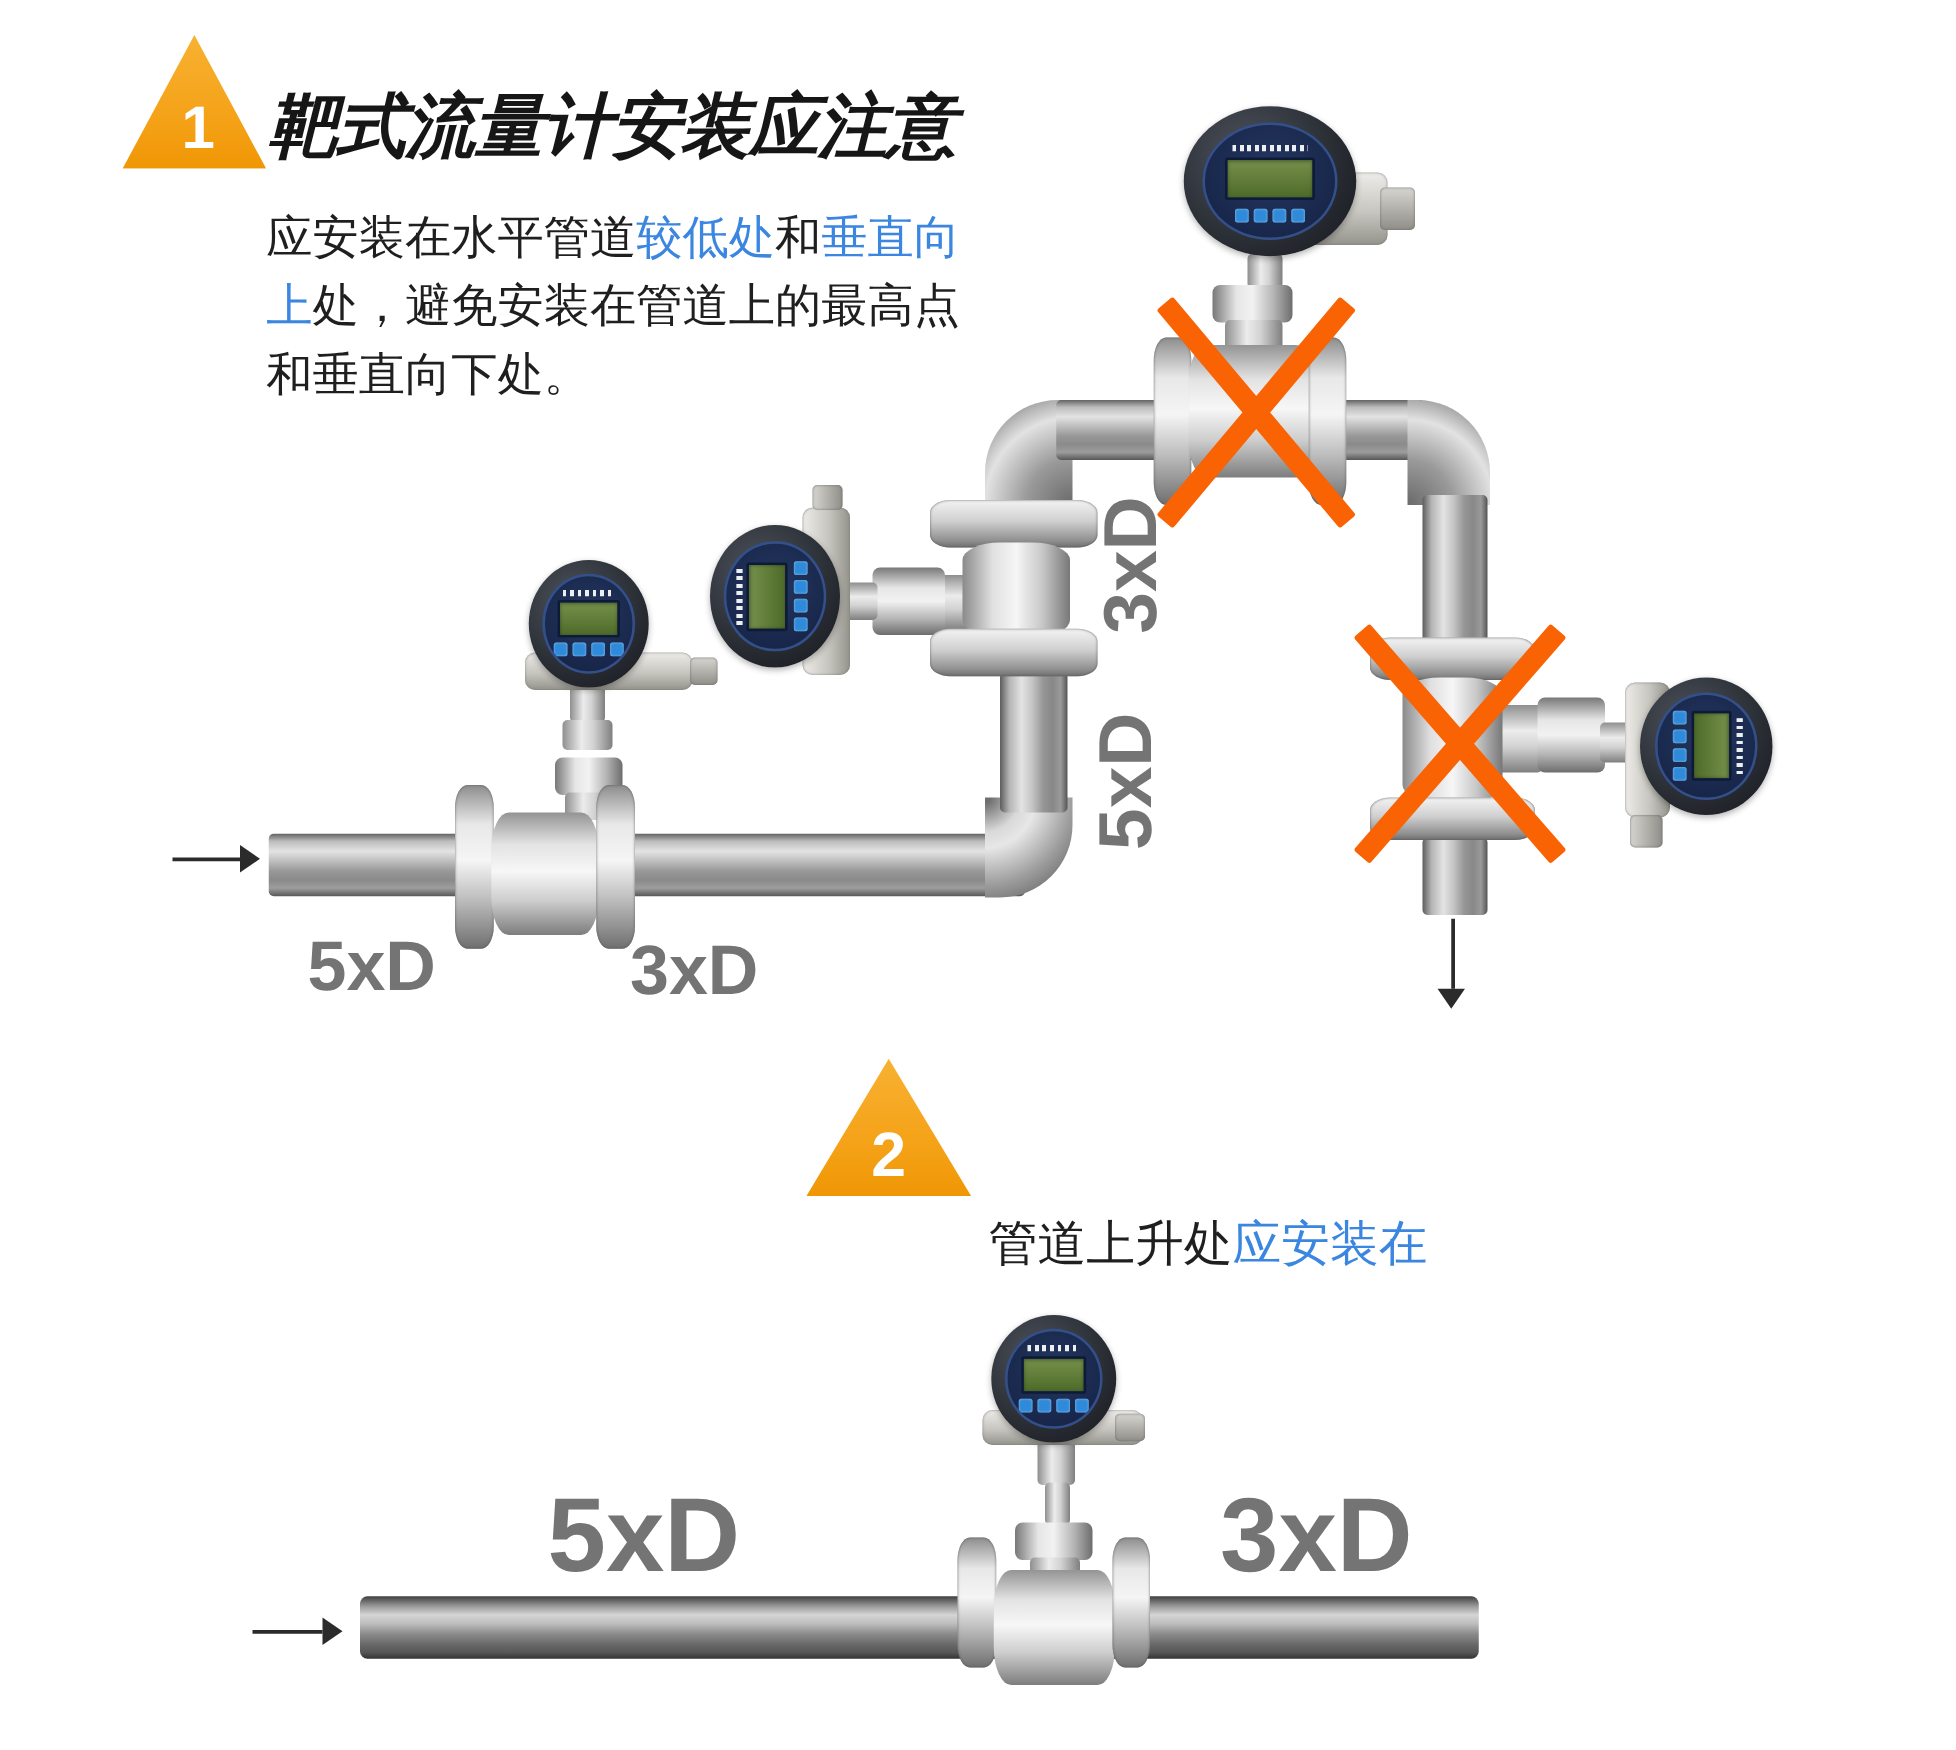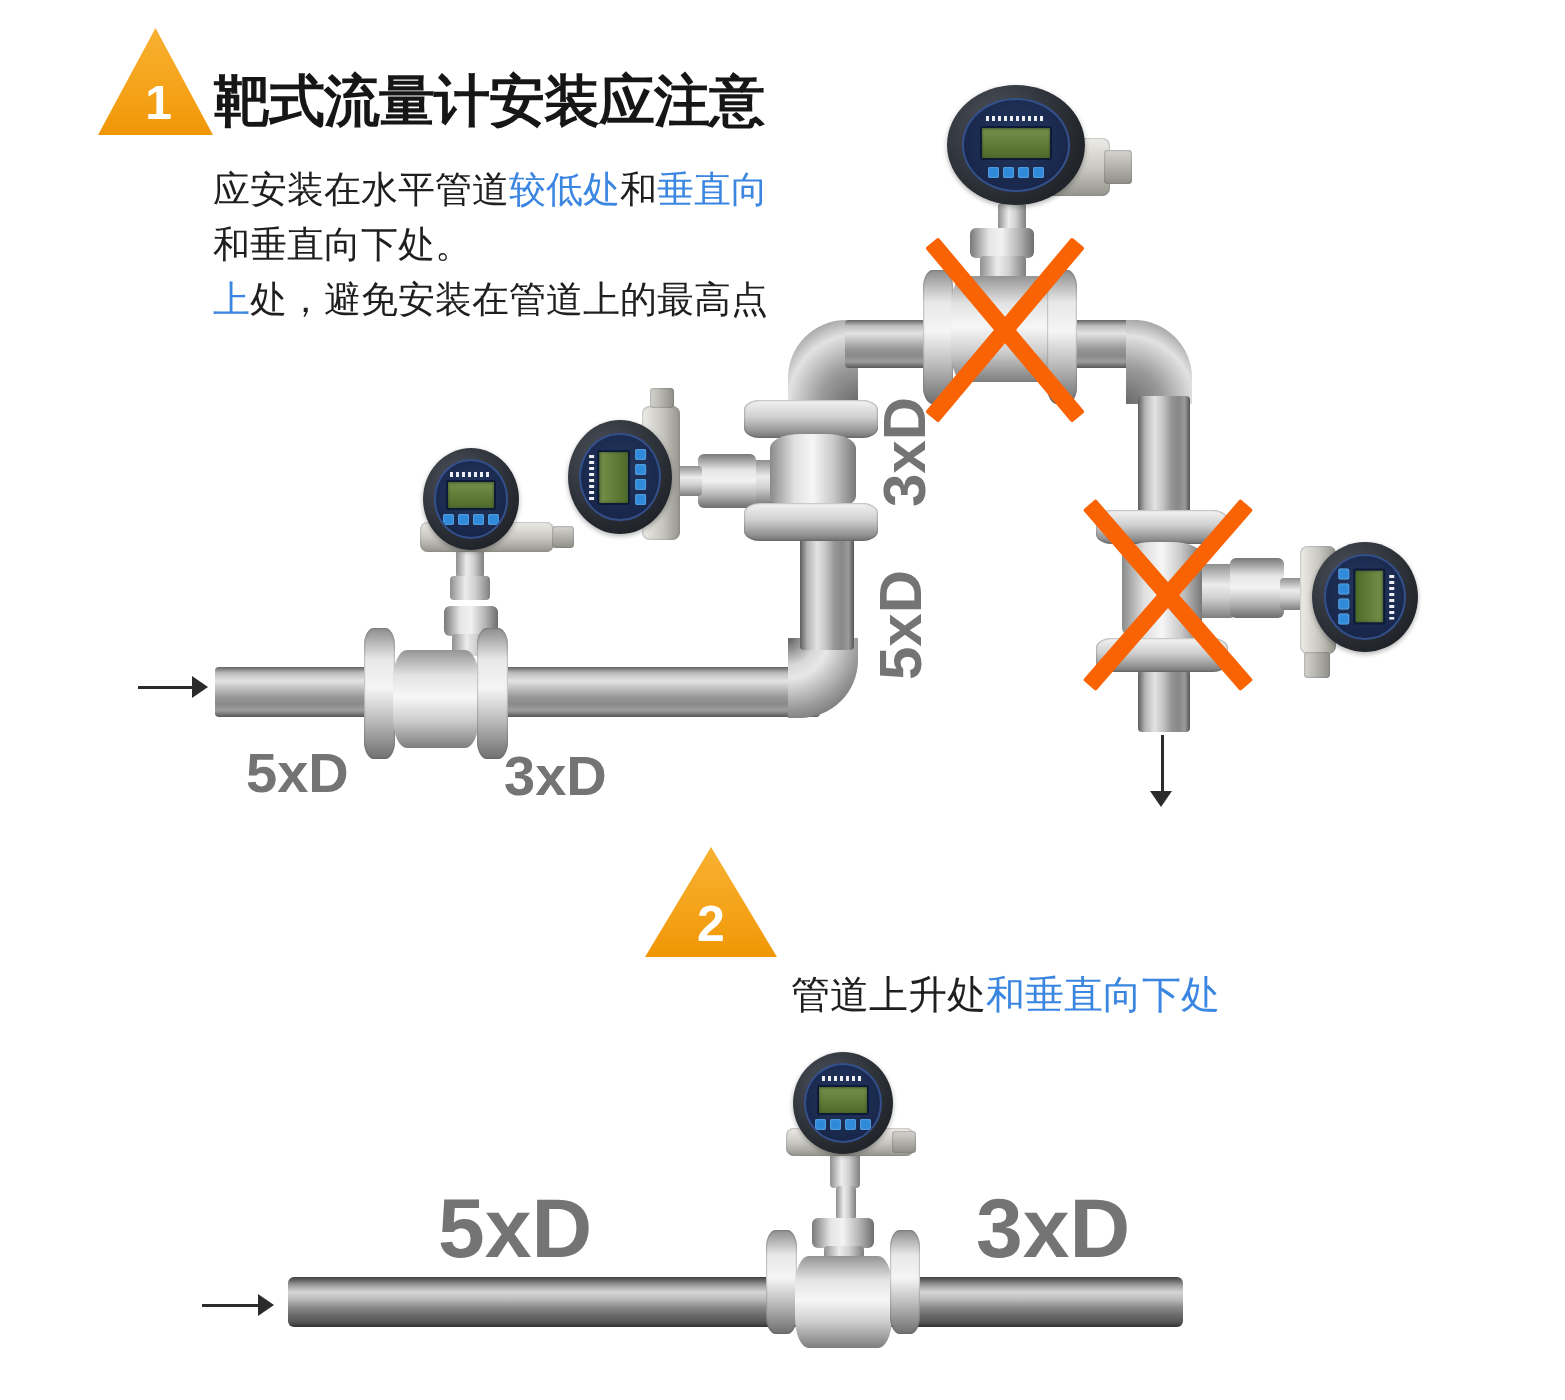--- a/index.html
+++ b/index.html
@@ -5,21 +5,21 @@
   html,body{margin:0;padding:0;background:#fff;}
   .canvas{position:relative;width:1565px;height:1400px;background:#ffffff;overflow:hidden;
           font-family:"Liberation Sans",sans-serif;}
   .abs{position:absolute;}
 
   
   .tri{clip-path:polygon(50% 0,100% 100%,0 100%);
        background:linear-gradient(180deg,#F8B132 0%,#F4A014 70%,#EF9604 100%);
        display:flex;align-items:flex-end;justify-content:center;color:#fff;font-weight:bold;z-index:7;}
   .tri-num{line-height:1;margin-bottom:8px;}
-  .h-title{font-weight:bold;color:#161616;white-space:nowrap;z-index:7;letter-spacing:-1px;}
+  .h-title{font-weight:bold;color:#161616;white-space:nowrap;z-index:7;letter-spacing:-1px;font-style:italic;}
   .note-line{font-size:37px;color:#1f1f1f;line-height:55px;white-space:nowrap;}
   .blue{color:#3B86E0;}
   .dim{font-weight:bold;color:#747474;white-space:nowrap;z-index:4;}
   .dim-rot{transform:rotate(-90deg);text-align:center;}
 
   
   .pipe-h{background:linear-gradient(180deg,#646464 0%,#bcbcbc 12%,#e3e3e3 28%,#c2c2c2 42%,#989898 60%,#8a8a8a 74%,#9d9d9d 87%,#575757 100%);border-radius:4px;z-index:1;}
   .pipe-v{background:linear-gradient(90deg,#5d5d5d 0%,#b5b5b5 14%,#e3e3e3 32%,#c4c4c4 48%,#969696 64%,#888888 78%,#9a9a9a 90%,#545454 100%);border-radius:4px;z-index:1;}
   .pipe-dark{background:linear-gradient(180deg,#3f3f3f 0%,#9a9a9a 16%,#d5d5d5 30%,#bdbdbd 44%,#8c8c8c 60%,#676767 78%,#565656 90%,#333333 100%);border-radius:6px;z-index:1;}
   .elbow-br{background:radial-gradient(circle at 0% 0%,#6f6f6f 4%,#d9d9d9 26%,#e7e7e7 38%,#9c9c9c 66%,#555555 96%);border-bottom-right-radius:58px;z-index:1;}
@@ -69,22 +69,22 @@
 
 <div class="canvas">
 
   <div class="tri abs" style="left:98px;top:28px;width:115px;height:107px;">
     <span class="tri-num" style="font-size:48px;margin-left:6px;">1</span>
   </div>
   <div class="h-title abs" style="left:214px;top:64px;font-size:56px;">靶式流量计安装应注意</div>
 
   <div class="abs" style="left:213px;top:162px;">
     <div class="note-line"><span>应安装在水平管道</span><span class="blue">较低处</span><span>和</span><span class="blue">垂直向</span></div>
+    <div class="note-line"><span class="blue">上</span><span>处，避免安装在管道上的最高点</span></div>
     <div class="note-line"><span>和垂直向下处。</span></div>
-    <div class="note-line"><span class="blue">上</span><span>处，避免安装在管道上的最高点</span></div>
   </div>
 
   <div class="arrow abs" style="left:138px;top:676px;width:70px;height:24px;">
     <div class="arr-shaft-h" style="width:54px;top:10px;"></div>
     <div class="arr-head-r"></div>
   </div>
 
   <div class="pipe-h abs" style="left:215px;top:667px;width:605px;height:50px;"></div>
   <div class="elbow-br abs" style="left:788px;top:638px;width:70px;height:80px;"></div>
   <div class="pipe-v abs" style="left:800px;top:538px;width:54px;height:112px;"></div>
@@ -203,21 +203,21 @@
 
   <div class="dim abs" style="left:246px;top:740px;font-size:56px;">5xD</div>
   <div class="dim abs" style="left:504px;top:743px;font-size:56px;">3xD</div>
   <div class="dim dim-rot abs" style="left:840px;top:420px;width:130px;height:64px;font-size:60px;line-height:64px;">3xD</div>
   <div class="dim dim-rot abs" style="left:836px;top:593px;width:130px;height:64px;font-size:60px;line-height:64px;">5xD</div>
 
   <div class="tri abs" style="left:645px;top:847px;width:132px;height:110px;">
     <span class="tri-num" style="font-size:50px;">2</span>
   </div>
   <div class="abs" style="left:791px;top:968px;font-size:39px;color:#1f1f1f;white-space:nowrap;">
-    <span>管道上升处</span><span class="blue">和垂直向下处</span>
+    <span>管道上升处</span><span class="blue">应安装在</span>
   </div>
 
   <div class="arrow abs" style="left:202px;top:1294px;width:72px;height:24px;">
     <div class="arr-shaft-h" style="width:56px;top:10px;"></div>
     <div class="arr-head-r"></div>
   </div>
   <div class="pipe-dark abs" style="left:288px;top:1277px;width:895px;height:50px;"></div>
 
   <div class="fv abs" style="left:766px;top:1230px;width:31px;height:104px;"></div>
   <div class="bodyh abs" style="left:795px;top:1256px;width:97px;height:92px;"></div>

